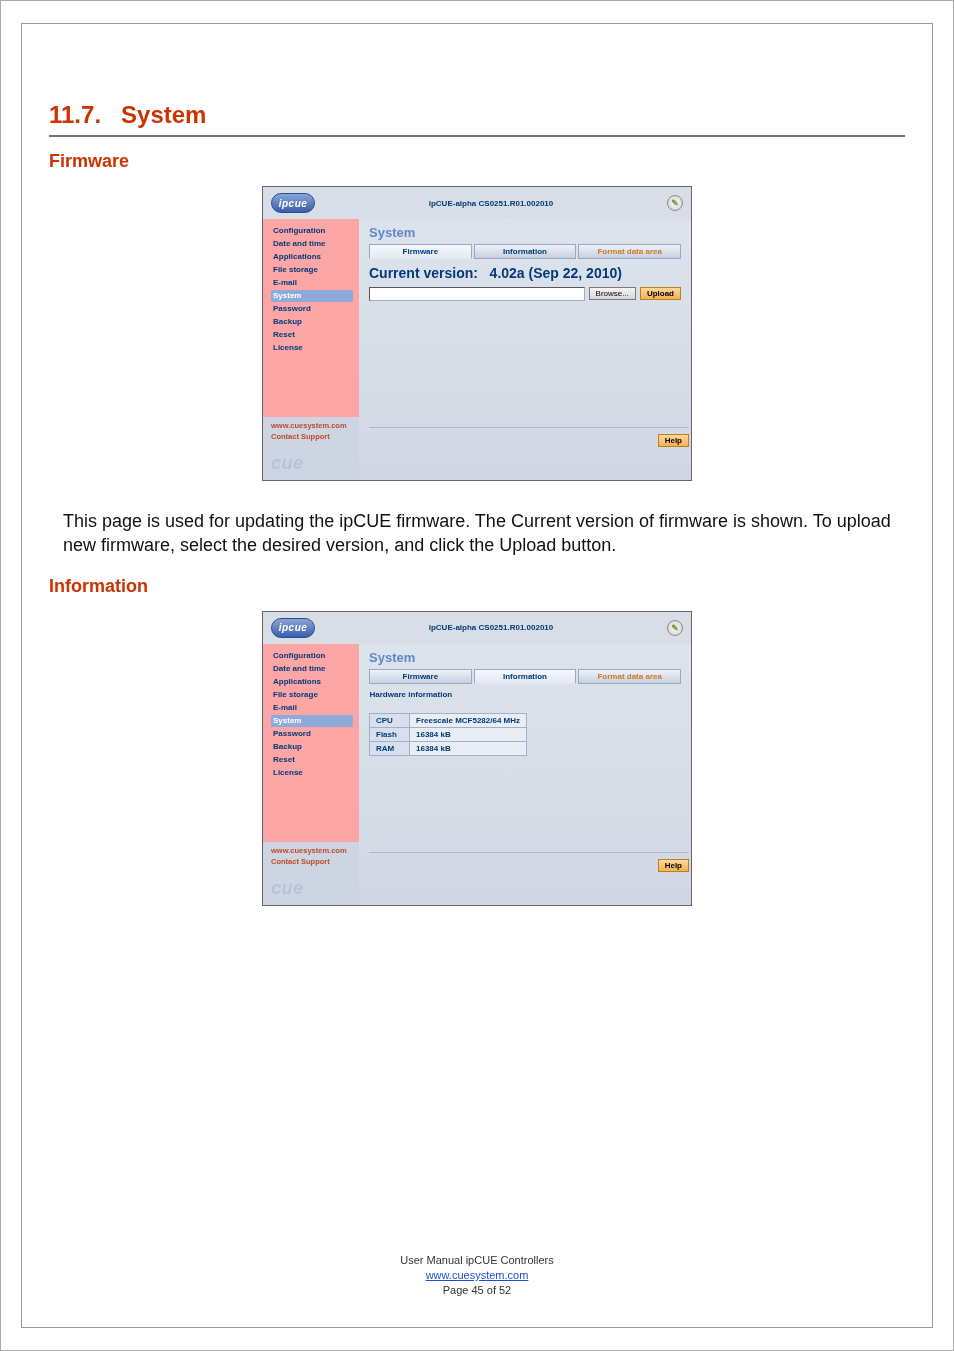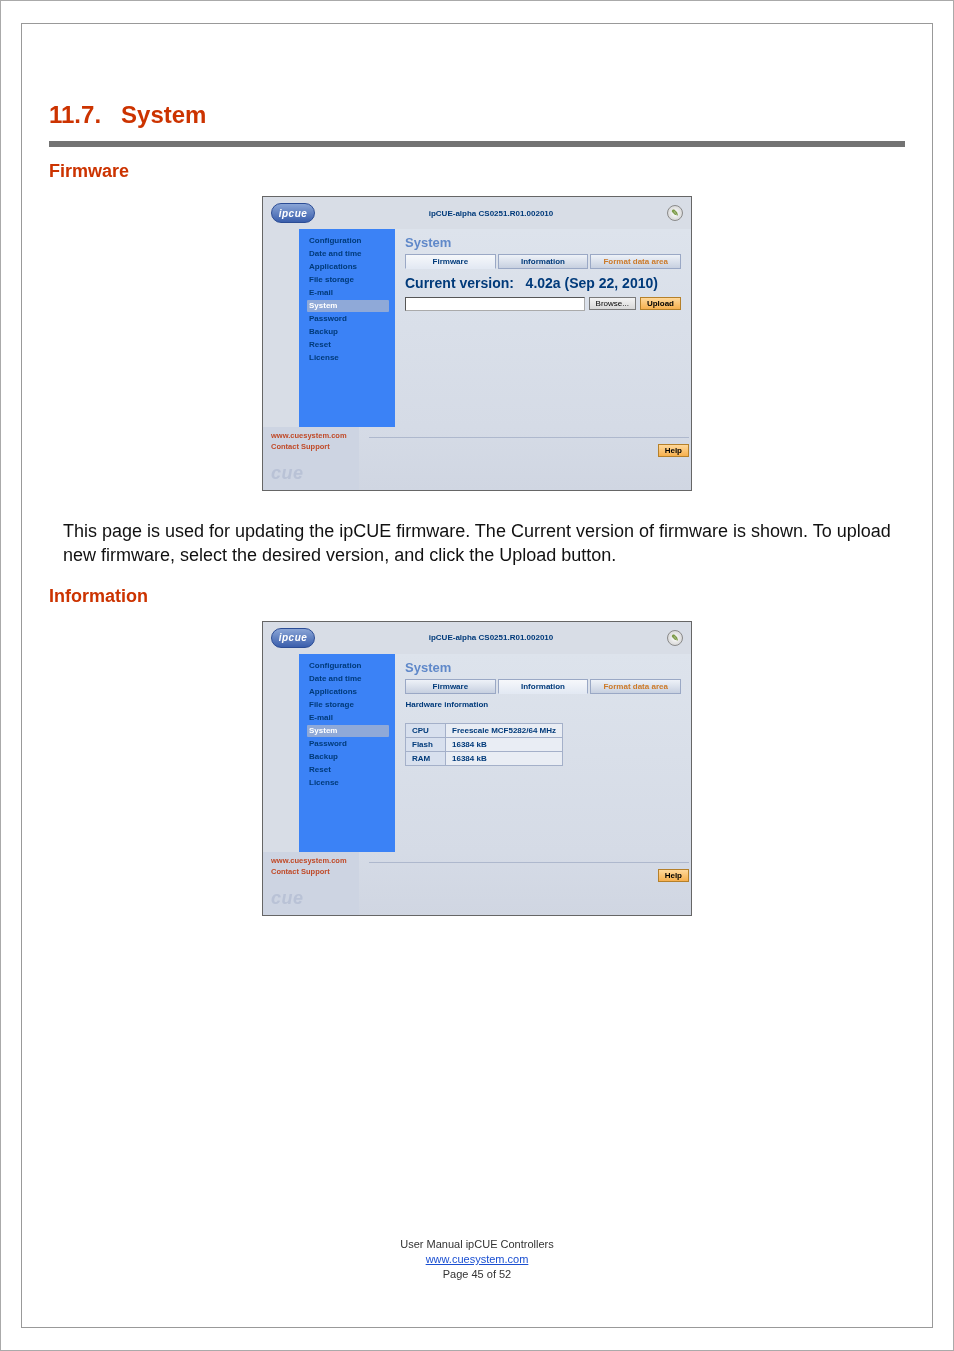--- a/index.html
+++ b/index.html
@@ -12,22 +12,22 @@
   }
   .inner-border {
     position: absolute; inset: 22px 20px 22px 20px;
     border: 1px solid #999;
     pointer-events: none;
   }
   h1.section-title {
     font-family: Verdana, Arial, sans-serif;
     font-size: 24px; font-weight: bold;
     color: #c30; 
-    border-bottom: 6px solid #737373;
-    padding-bottom: 12px;
+    border-bottom: 2px solid #737373;
+    padding-bottom: 6px;
     margin-top: 60px;
     margin-bottom: 14px;
   }
   h2.subhead {
     font-size: 18px; font-weight: bold;
     color: #c30;
     margin: 10px 0 14px 0;
   }
   .screenshot-wrap {
     display: flex; justify-content: center;
@@ -70,23 +70,23 @@
     border: 1px solid #8a8a8a;
     display: flex; align-items: center; justify-content: center;
     color: #7b9a45; font-size: 9px; font-weight: bold;
   }
   .admin-body {
     display: flex;
     min-height: 198px;
   }
   .admin-side {
     width: 96px;
-    background: #3b82f6;
+    background: #fca5a5;
     padding: 6px 6px 6px 8px;
-    display: flex; flex-direction: column; gap: 1px; margin-left: 36px;
+    display: flex; flex-direction: column; gap: 1px;
   }
   .side-item {
     font-size: 8px;
     font-weight: bold;
     color: #003a7a;
     padding: 1px 2px;
     cursor: pointer;
     line-height: 1.25;
   }
   .side-item.selected {
@@ -211,21 +211,21 @@
   
   p.body {
     font-size: 18px;
     color: #111;
     line-height: 1.35;
     margin: 0 0 18px 14px;
   }
   .doc-footer {
     position: absolute;
     left: 0; right: 0;
-    bottom: 68px;
+    bottom: 52px;
     text-align: center;
     font-size: 11px;
     color: #333;
     line-height: 1.35;
   }
   .doc-footer a { color: #1a4fd1; text-decoration: underline; cursor: pointer; }
 </style>
 </head>
 <body>
 

